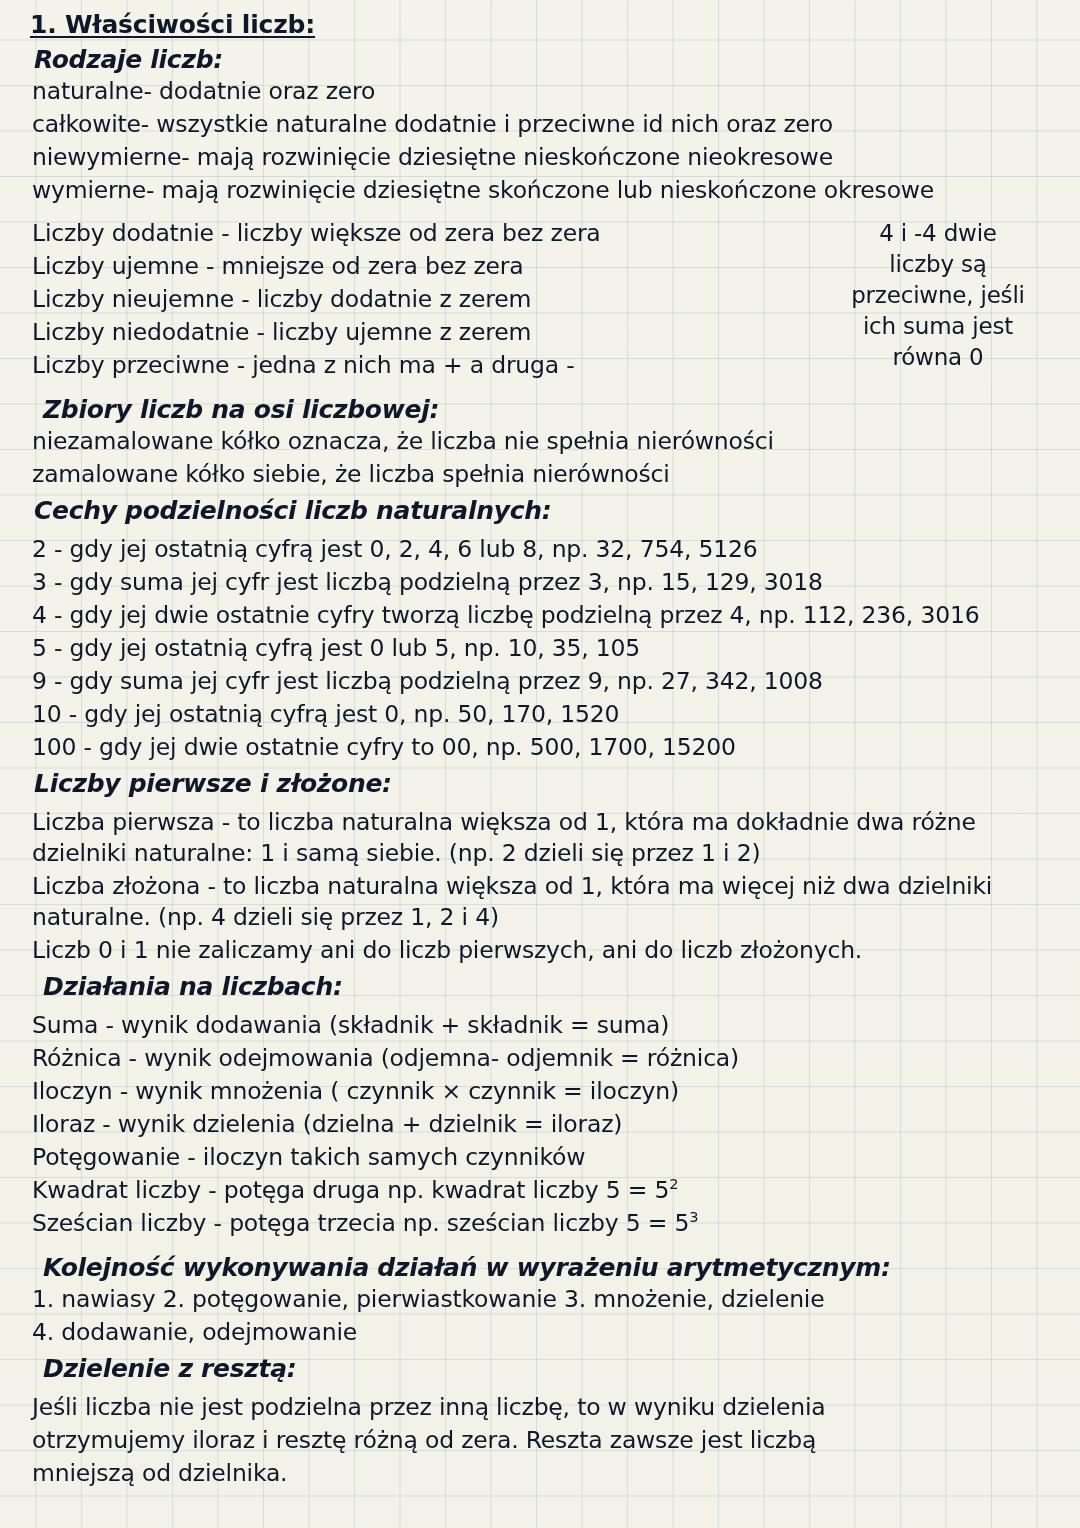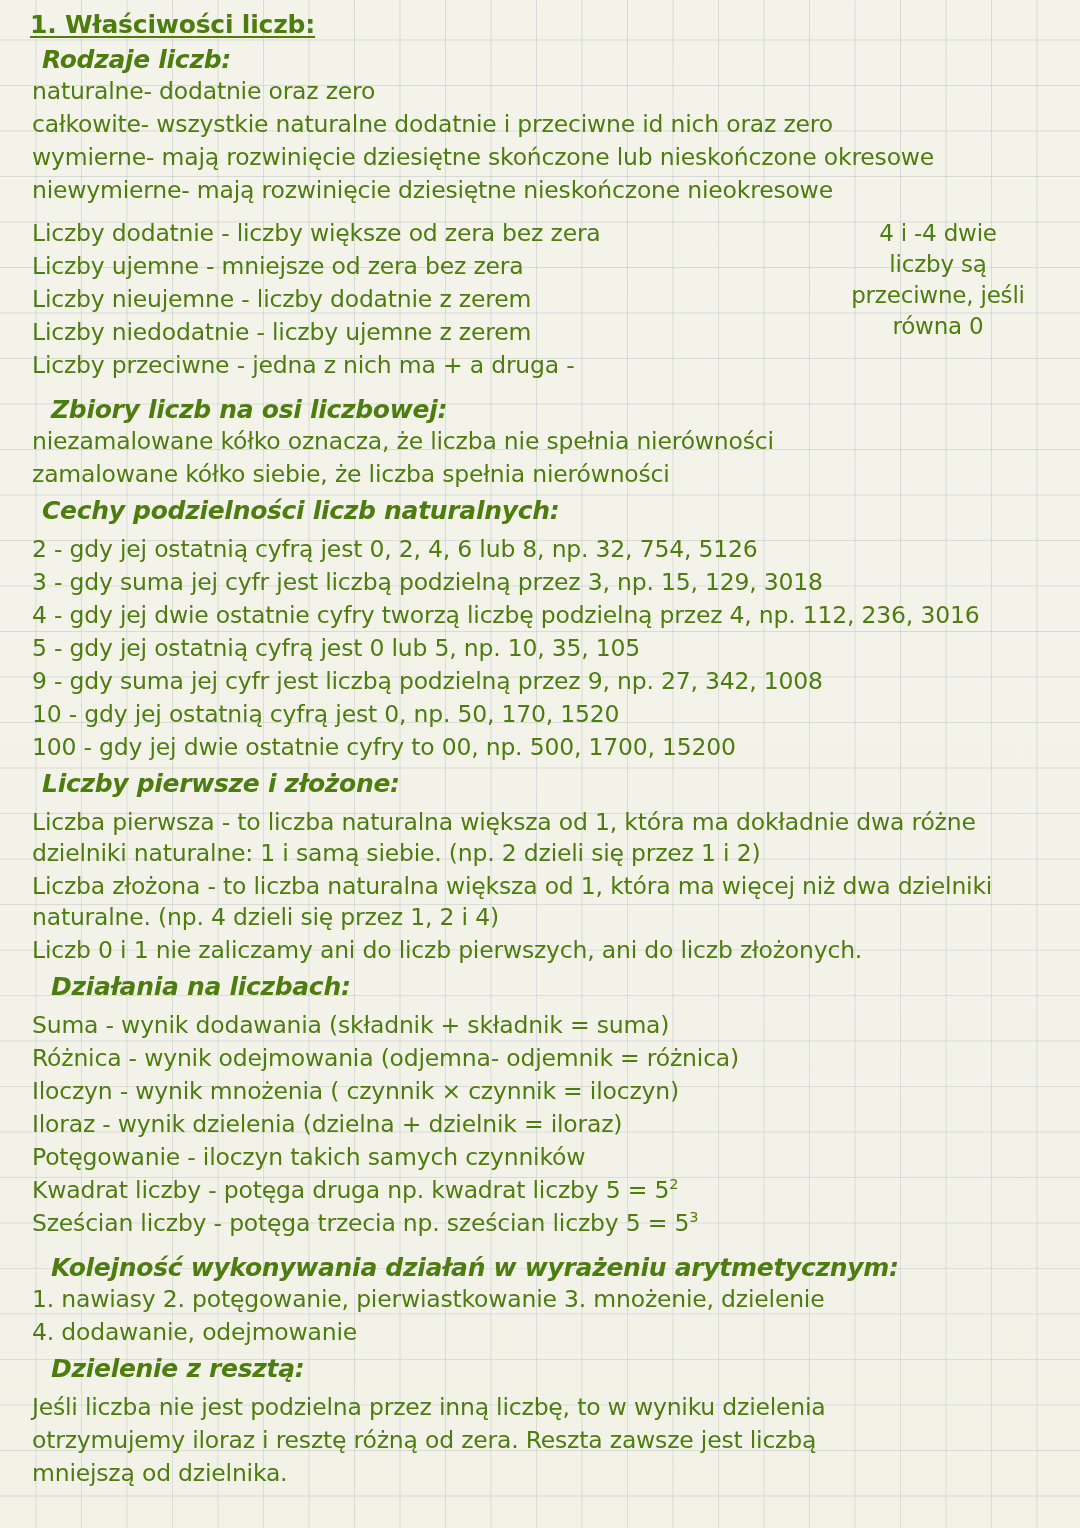--- a/index.html
+++ b/index.html
@@ -32,42 +32,42 @@
     inset: 0;
     background: linear-gradient(180deg, rgba(245,244,233,0.25), rgba(240,239,226,0.35));
     pointer-events: none;
   }
 
   #page {
     position: absolute;
     inset: 0;
     padding: 8px 14px 0 30px;
     box-sizing: border-box;
-    color: #4d7c0f;
+    color: #0f172a;
   }
 
   .hand {
     font-family: "DejaVu Sans", sans-serif;
     letter-spacing: -0.1px;
   }
 
   .h1 {
     font-size: 25px;
     font-weight: bold;
     text-decoration: underline;
     text-underline-offset: 3px;
     margin: 2px 0 6px 0;
     letter-spacing: -0.2px;
   }
 
   .h2 {
     font-size: 25px;
     font-weight: bold;
     font-style: italic;
-    margin: 6px 0 1px 12px;
+    margin: 6px 0 1px 4px;
     letter-spacing: -0.3px;
   }
   .h2.indent { padding-left: 9px; }
 
   .line {
     font-size: 23.5px;
     line-height: 31px;
     margin: 2px;
     white-space: nowrap;
     letter-spacing: -0.2px;
@@ -112,36 +112,37 @@
 <div id="paper-tint"></div>
 
 <div id="page" class="hand">
 
   <div class="h1">1. Właściwości liczb:</div>
 
   <div class="block">
     <div class="h2">Rodzaje liczb:</div>
     <p class="line">naturalne- dodatnie oraz zero</p>
     <p class="line">całkowite- wszystkie naturalne dodatnie i przeciwne id nich oraz zero</p>
+    <p class="line">niewymierne- mają rozwinięcie dziesiętne nieskończone nieokresowe</p>
     <p class="line">wymierne- mają rozwinięcie dziesiętne skończone lub nieskończone okresowe</p>
-    <p class="line">niewymierne- mają rozwinięcie dziesiętne nieskończone nieokresowe</p>
   </div>
 
   <div class="two-col">
     <div class="left">
       <p class="line">Liczby dodatnie - liczby większe od zera bez zera</p>
       <p class="line">Liczby ujemne - mniejsze od zera bez zera</p>
       <p class="line">Liczby nieujemne - liczby dodatnie z zerem</p>
       <p class="line">Liczby niedodatnie - liczby ujemne z zerem</p>
       <p class="line">Liczby przeciwne - jedna z nich ma + a druga -</p>
     </div>
     <div class="right">
       <p class="note-line">4 i -4 dwie</p>
       <p class="note-line">liczby są</p>
       <p class="note-line">przeciwne, jeśli</p>
+      <p class="note-line">ich suma jest</p>
       <p class="note-line">równa 0</p>
     </div>
   </div>
 
   <div class="gap-s"></div>
 
   <div class="block">
     <div class="h2 indent">Zbiory liczb na osi liczbowej:</div>
     <p class="line">niezamalowane kółko oznacza, że liczba nie spełnia nierówności</p>
     <p class="line">zamalowane kółko siebie, że liczba spełnia nierówności</p>

